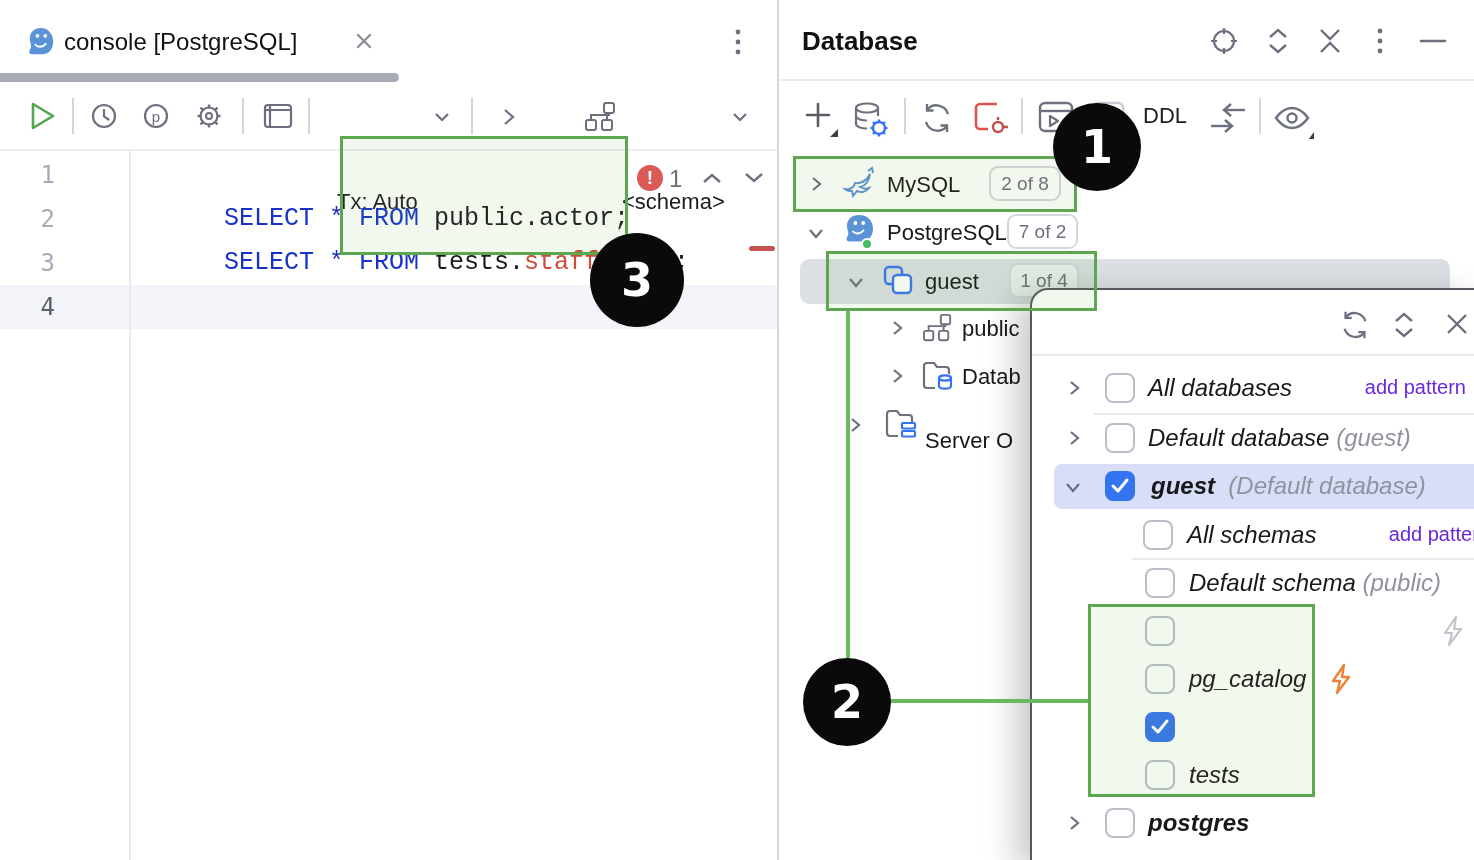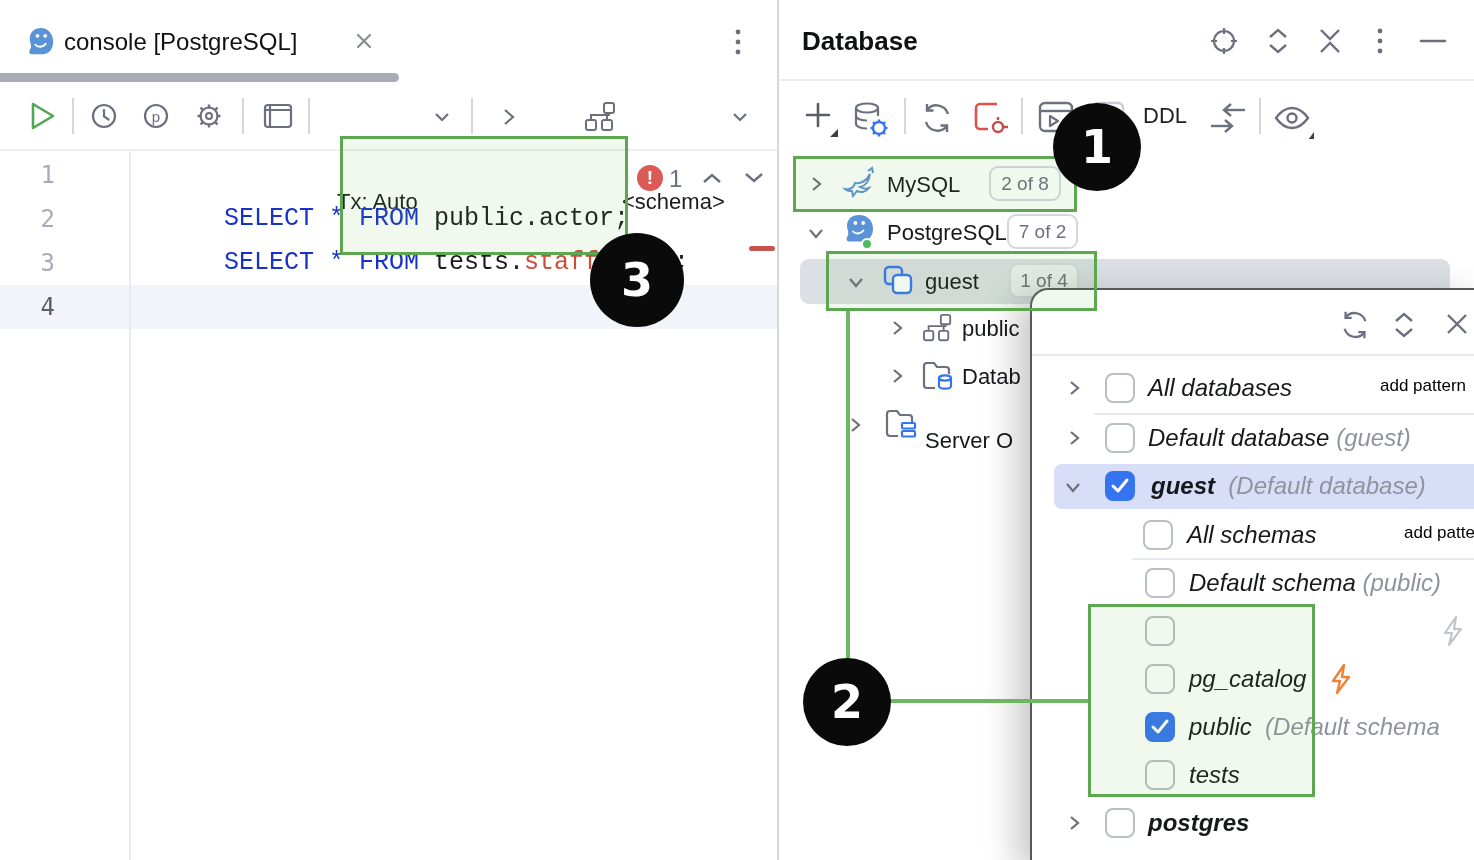--- a/index.html
+++ b/index.html
@@ -25,21 +25,21 @@
   .trow-label{font-size:22px;color:#17181a;white-space:pre;}
   .chip{box-sizing:border-box;border:2px solid #d4d7dd;border-radius:9px;background:rgba(255,255,255,.55);
         font-size:19px;color:#6c707e;display:flex;align-items:center;justify-content:center;white-space:pre;}
   .tree-sel{background:#dcdfe4;border-radius:9px;}
   
   #popup{background:#ffffff;border-left:2px solid #55585e;border-top:2px solid #55585e;
          border-radius:18px 0 0 0;box-shadow:-14px 8px 34px rgba(0,0,0,.22);}
   .prow{left:0;width:100%;height:48px;}
   .plabel{font-size:24px;color:#17181a;white-space:pre;font-style:italic;}
   .psec{font-size:24px;color:#8f939d;white-space:pre;}
-  .phint{font-size:17px;color:#000000;white-space:pre;}
+  .phint{font-size:20px;color:#6d28d9;white-space:pre;}
   .psep{height:2px;background:#e9eaed;}
   .psel{background:#d9def8;border-radius:8px;}
   .cb{box-sizing:border-box;width:30px;height:30px;border:2px solid #b9bec9;border-radius:8px;background:#fff;}
   .cb.on{border-color:#3574f0;background:#3574f0;}
   
   .gbox{box-sizing:border-box;border:3px solid #5ca750;background:rgba(98,177,67,.09);z-index:40;}
   .gline{background:#6cb860;z-index:40;}
   .num-circle{background:#0a0a0a;border-radius:50%;z-index:50;color:#fff;
               display:flex;align-items:center;justify-content:center;
               font-size:46px;font-weight:bold;font-family:"DejaVu Sans",sans-serif;}
@@ -456,21 +456,20 @@
           </svg>
       </span>
     </div>
 
     <div class="abs prow" style="top:413px;">
       <span class="abs cb on ic" style="left:113px;top:9px;">
         <svg width="26" height="26" viewBox="0 0 26 26">
             <path d="M6 13l5 5 9-11" fill="none" stroke="#fff" stroke-width="3" stroke-linecap="round" stroke-linejoin="round"></path>
           </svg>
       </span>
-      <span class="abs plabel" style="left:157px;top:10px;"><span>public</span>  <span class="psec">(Default schema</span></span>
     </div>
 
     <div class="abs prow" style="top:461px;">
       <span class="abs cb" style="left:113px;top:9px;"></span>
       <span class="abs plabel" style="left:157px;top:10px;">tests</span>
     </div>
 
     <div class="abs prow" style="top:509px;">
       <span class="abs ic" style="left:34px;top:15px;">
         <svg width="16" height="18" viewBox="0 0 16 18">

